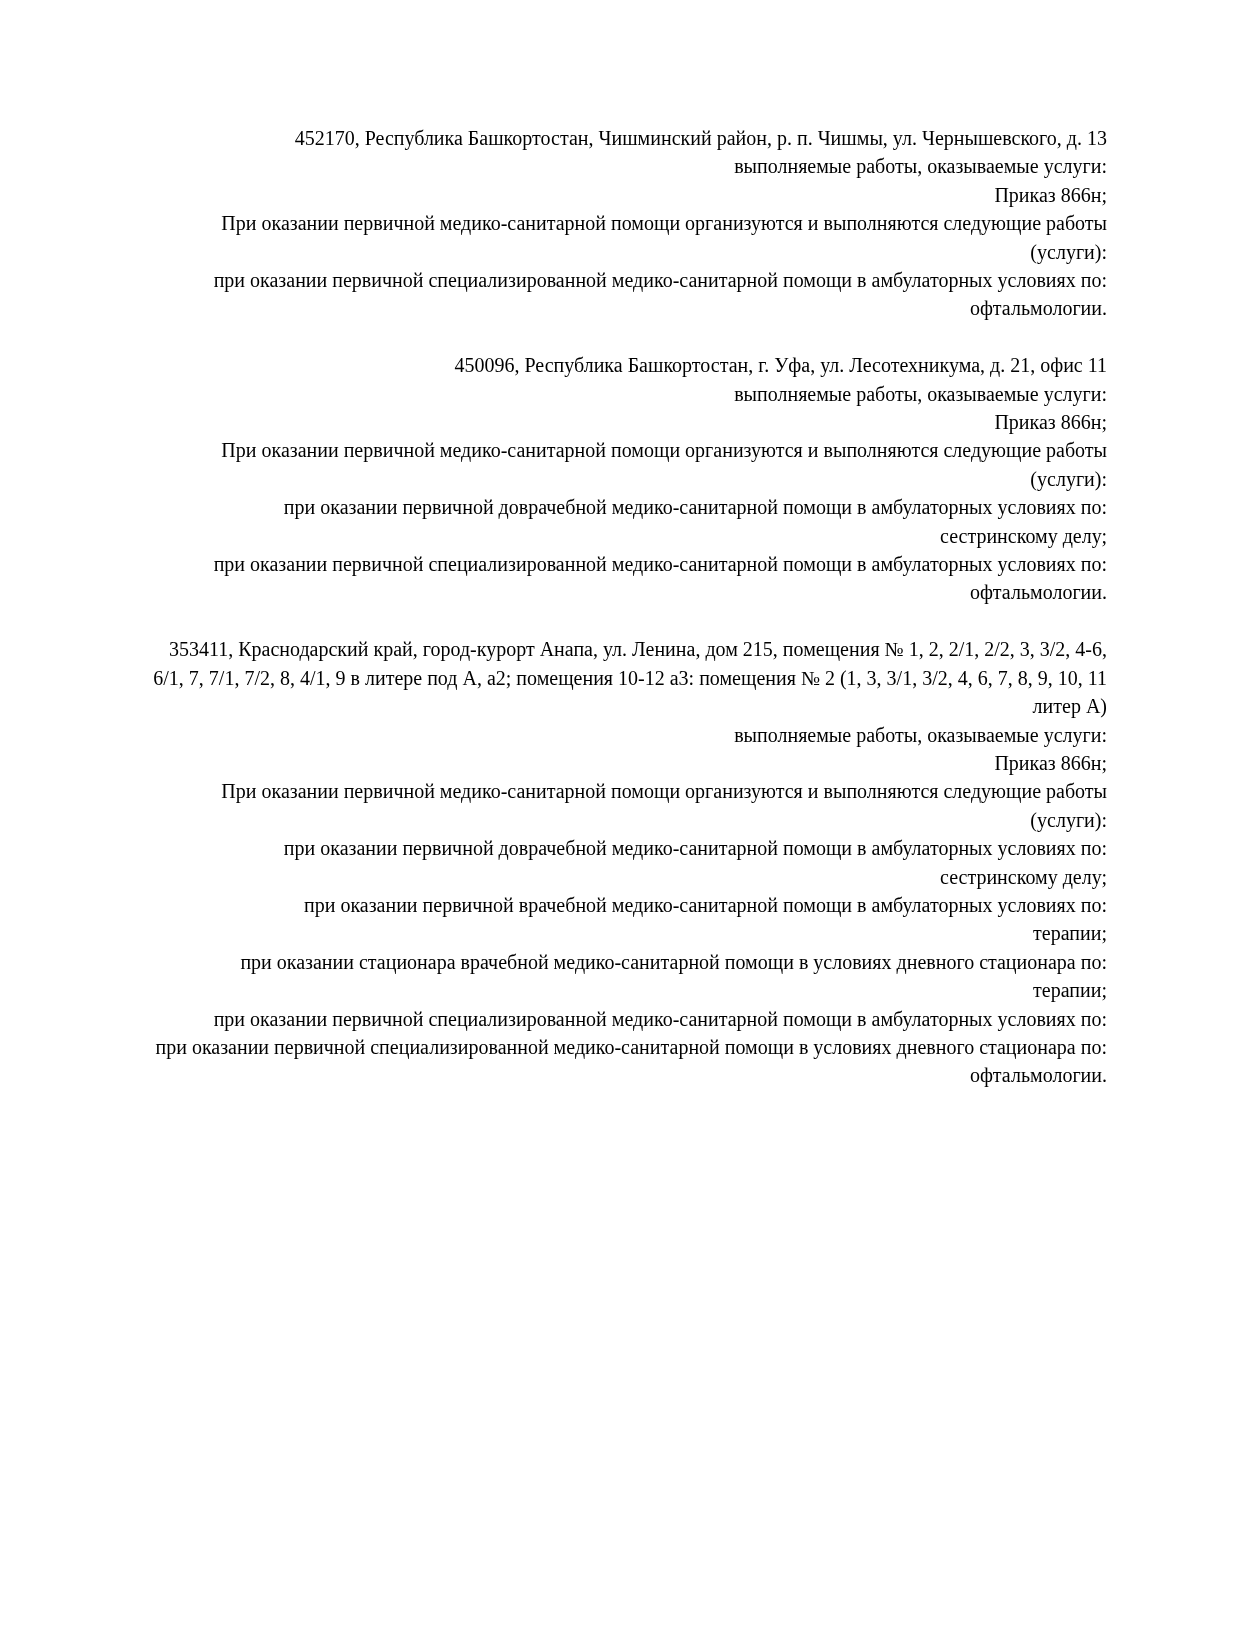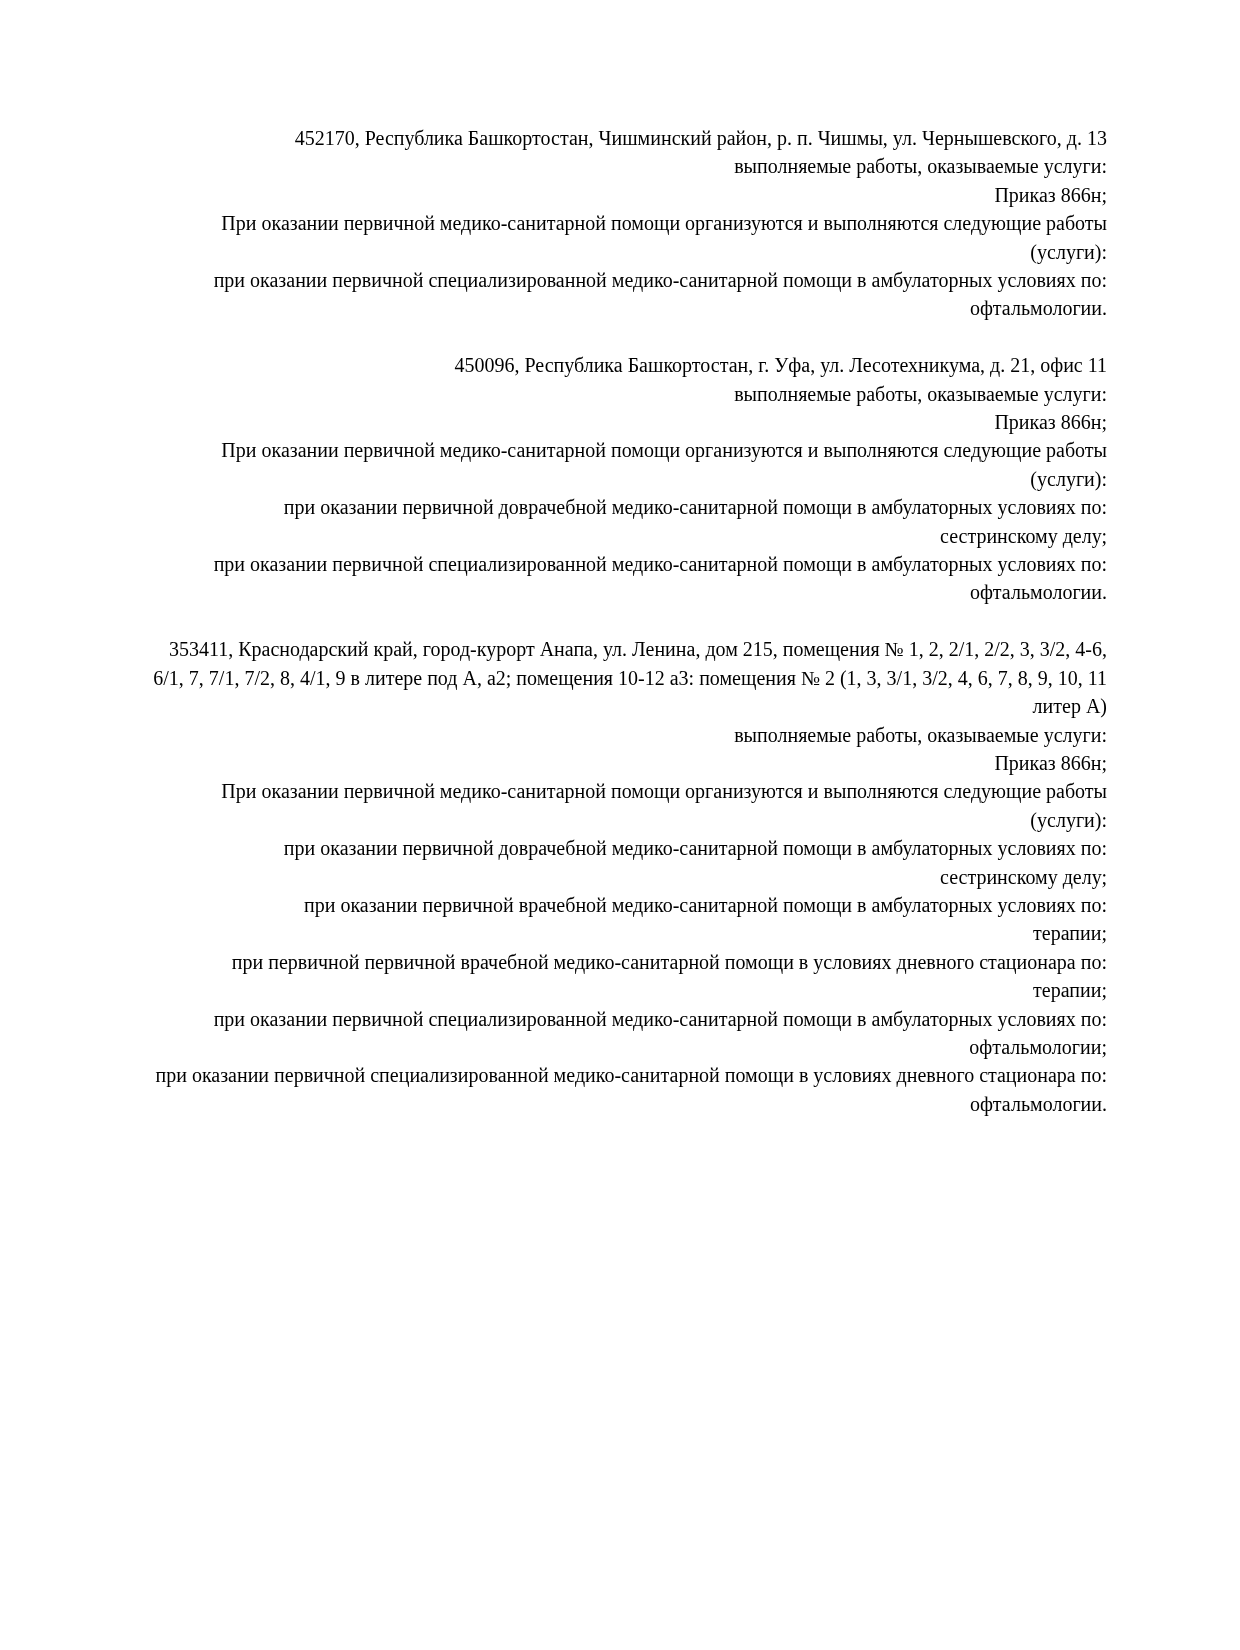--- a/index.html
+++ b/index.html
@@ -59,20 +59,19 @@
     </div>
     <div class="text-block">
       <p class="para indent-0">353411, Краснодарский край, город-курорт Анапа, ул. Ленина, дом 215, помещения № 1, 2, 2/1, 2/2, 3, 3/2, 4-6, 6/1, 7, 7/1, 7/2, 8, 4/1, 9 в литере под А, а2; помещения 10-12 а3: помещения № 2 (1, 3, 3/1, 3/2, 4, 6, 7, 8, 9, 10, 11 литер А)</p>
       <p class="para indent-0">выполняемые работы, оказываемые услуги:</p>
       <p class="para indent-0">Приказ 866н;</p>
       <p class="para indent-0">При оказании первичной медико-санитарной помощи организуются и выполняются следующие работы (услуги):</p>
       <p class="para indent-1">при оказании первичной доврачебной медико-санитарной помощи в амбулаторных условиях по:</p>
       <p class="para indent-2">сестринскому делу;</p>
       <p class="para indent-1">при оказании первичной врачебной медико-санитарной помощи в амбулаторных условиях по:</p>
       <p class="para indent-2">терапии;</p>
-      <p class="para indent-1">при первичной первичной врачебной медико-санитарной помощи в условиях дневного стационара по:</p>
+      <p class="para indent-1">при оказании стационара врачебной медико-санитарной помощи в условиях дневного стационара по:</p>
       <p class="para indent-2">терапии;</p>
       <p class="para indent-1">при оказании первичной специализированной медико-санитарной помощи в амбулаторных условиях по:</p>
-      <p class="para indent-2">офтальмологии;</p>
       <p class="para indent-1">при оказании первичной специализированной медико-санитарной помощи в условиях дневного стационара по:</p>
       <p class="para indent-2">офтальмологии.</p>
     </div>
   </div>
 
 </body></html>

